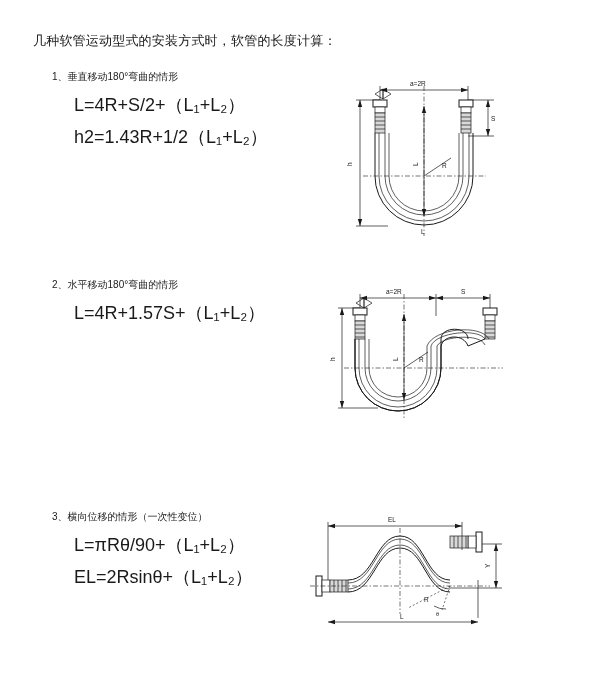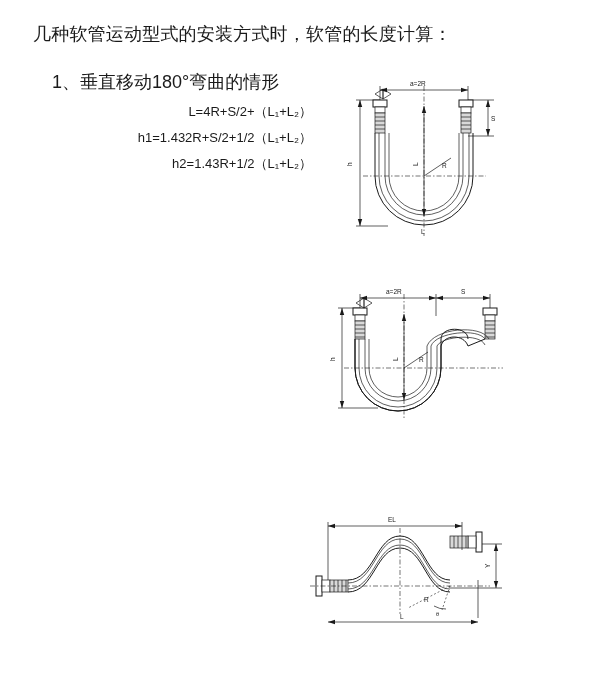--- a/index.html
+++ b/index.html
@@ -15,48 +15,47 @@
     color: #1a1a1a;
     overflow: hidden;
   }
   .page {
     position: absolute;
     inset: 0;
   }
   .doc-title {
     position: absolute;
     left: 33px;
-    top: 22px;
-    font-size: 18px;
+    top: 32px;
+    font-size: 13px;
     letter-spacing: 0.2px;
     white-space: nowrap;
   }
   .section {
     position: absolute;
   }
   .sec1 { left: 0; top: 70px; }
   .sec2 { left: 0; top: 278px; }
   .sec3 { left: 0; top: 510px; }
 
   .text-col {
     position: absolute;
     left: 52px;
     top: 0;
     width: 260px;
   }
   .sec-heading {
+    font-size: 10px;
+    white-space: nowrap;
+    margin: 0 0 9px 0;
+  }
+  .formula {
     font-size: 18px;
     white-space: nowrap;
-    margin: 0 0 9px 0;
-  }
-  .formula {
-    font-size: 13px;
-    white-space: nowrap;
     margin: 0 0 8px 22px;
-    text-align: right;
   }
 
   .figure {
     position: absolute;
     top: 0;
   }
   .fig1 { left: 318px; top: -4px; }
   .fig2 { left: 318px; top: -2px; }
   .fig3 { left: 300px; top: 0px; }
 
@@ -84,21 +83,20 @@
 <body>
 
 <div class="page">
 
   <div class="doc-title">几种软管运动型式的安装方式时，软管的长度计算：</div>
 
   <div class="section sec1">
     <div class="text-col">
       <p class="sec-heading">1、垂直移动180°弯曲的情形</p>
       <p class="formula">L=4R+S/2+（L₁+L₂）</p>
-      <p class="formula">h1=1.432R+S/2+1/2（L₁+L₂）</p>
       <p class="formula">h2=1.43R+1/2（L₁+L₂）</p>
     </div>
 
     <div class="figure fig1">
       <svg width="250" height="200" viewBox="0 0 250 200">
 
         <line class="ln thin" x1="62" y1="24" x2="150" y2="24"></line>
         <path class="fillb" d="M62,24 l7,-2.2 l0,4.4 z"></path>
         <path class="fillb" d="M150,24 l-7,-2.2 l0,4.4 z"></path>
         <text class="lbl" x="92" y="20">a=2R</text>
@@ -159,20 +157,22 @@
           <path class="ln thin" d="M65,28 l-8,-5 l0,10 z" transform="translate(8,0)"></path>
         </g>
 
         <text class="lbl" x="103" y="168">L</text>
       </svg>
     </div>
   </div>
 
   <div class="section sec2">
     <div class="text-col">
+      <p class="sec-heading">2、水平移动180°弯曲的情形</p>
+      <p class="formula">L=4R+1.57S+（L₁+L₂）</p>
     </div>
 
     <div class="figure fig2">
       <svg width="250" height="175" viewBox="0 0 250 175">
 
         <line class="ln thin" x1="42" y1="22" x2="118" y2="22"></line>
         <path class="fillb" d="M42,22 l7,-2.2 l0,4.4 z"></path>
         <path class="fillb" d="M118,22 l-7,-2.2 l0,4.4 z"></path>
         <text class="lbl" x="68" y="18">a=2R</text>
 
@@ -232,20 +232,23 @@
         <g>
           <path class="ln thin" d="M38,27 l8,-5 l0,10 z"></path>
           <path class="ln thin" d="M54,27 l-8,-5 l0,10 z"></path>
         </g>
       </svg>
     </div>
   </div>
 
   <div class="section sec3">
     <div class="text-col">
+      <p class="sec-heading">3、横向位移的情形（一次性变位）</p>
+      <p class="formula">L=πRθ/90+（L₁+L₂）</p>
+      <p class="formula">EL=2Rsinθ+（L₁+L₂）</p>
     </div>
 
     <div class="figure fig3">
       <svg width="280" height="130" viewBox="0 0 280 130">
 
         <line class="ln thin" x1="28" y1="16" x2="162" y2="16"></line>
         <path class="fillb" d="M28,16 l7,-2.2 l0,4.4 z"></path>
         <path class="fillb" d="M162,16 l-7,-2.2 l0,4.4 z"></path>
         <text class="lbl" x="88" y="12">EL</text>
         <line class="ln thin" x1="28" y1="12" x2="28" y2="70"></line>

